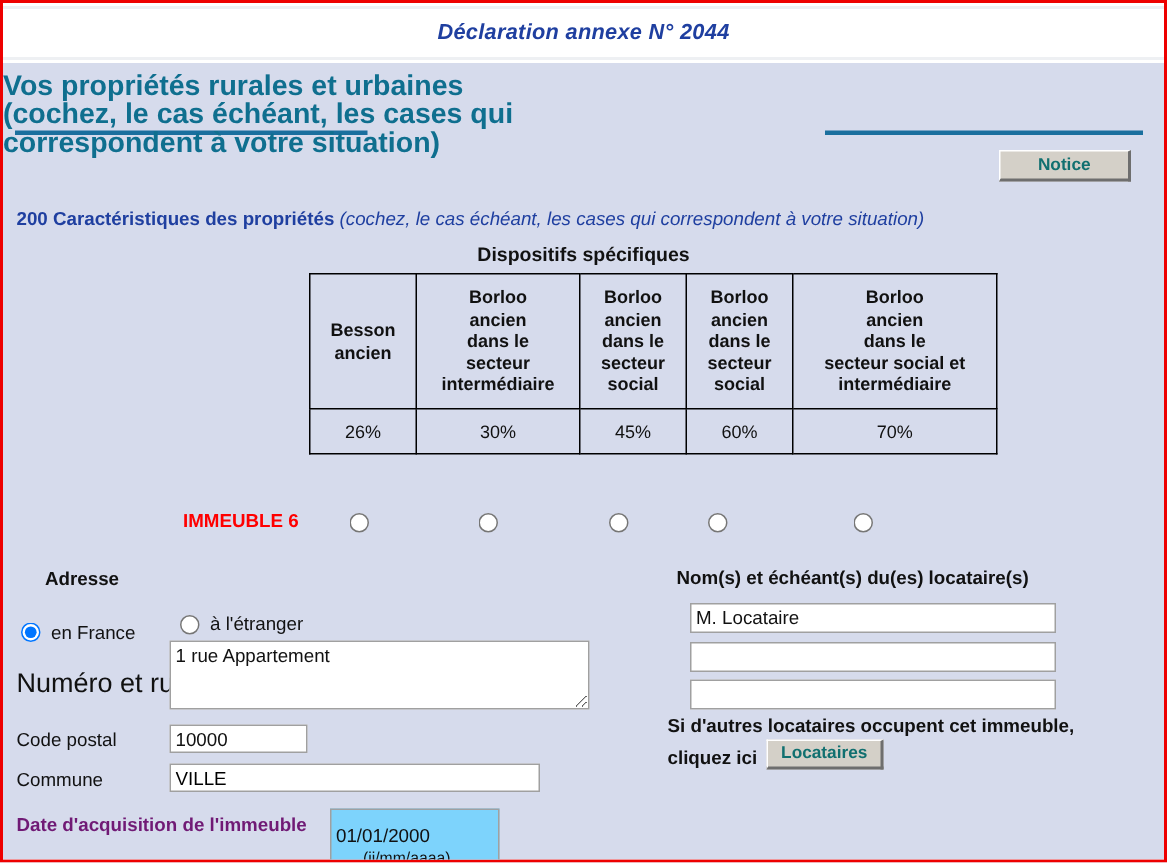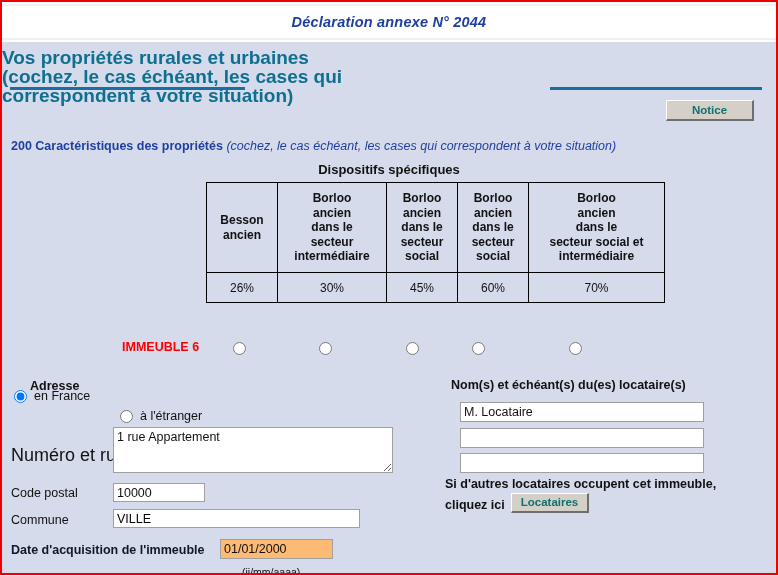--- a/index.html
+++ b/index.html
@@ -191,25 +191,24 @@
     position: absolute;
     left: 28px;
     top: 337px;
     font-weight: bold;
     font-size: 12.5px;
     color: #111111;
   }
   .radio-fr {
     position: absolute;
     left: 12px;
-    top: 347px;
+    top: 373px;
     font-size: 12.5px;
     color: #111111;
     display: flex;
-    align-items: center;
   }
   .radio-etr {
     position: absolute;
     left: 118px;
     top: 367px;
     font-size: 12.5px;
     color: #111111;
     display: flex;
     align-items: center;
   }
@@ -282,34 +281,34 @@
     background: #ffffff;
     padding: 1px 3px;
   }
 
   .lbl-date {
     position: absolute;
     left: 9px;
     top: 501px;
     font-weight: bold;
     font-size: 12.5px;
-    color: #0f172a;
+    color: #701a75;
   }
   .in-date {
     position: absolute;
     left: 218px;
     top: 497px;
     width: 113px;
-    height: 20px;
+    height: 36px;
     box-sizing: border-box;
     font-family: "Liberation Sans", sans-serif;
     font-size: 12.5px;
     color: #111111;
     border: 1px solid #a0a0a0;
-    background: #fdba74;
+    background: #7dd3fc;
     padding: 1px 3px;
   }
   .hint-date {
     position: absolute;
     left: 240px;
     top: 524px;
     font-size: 10.5px;
     color: #111111;
   }
 

